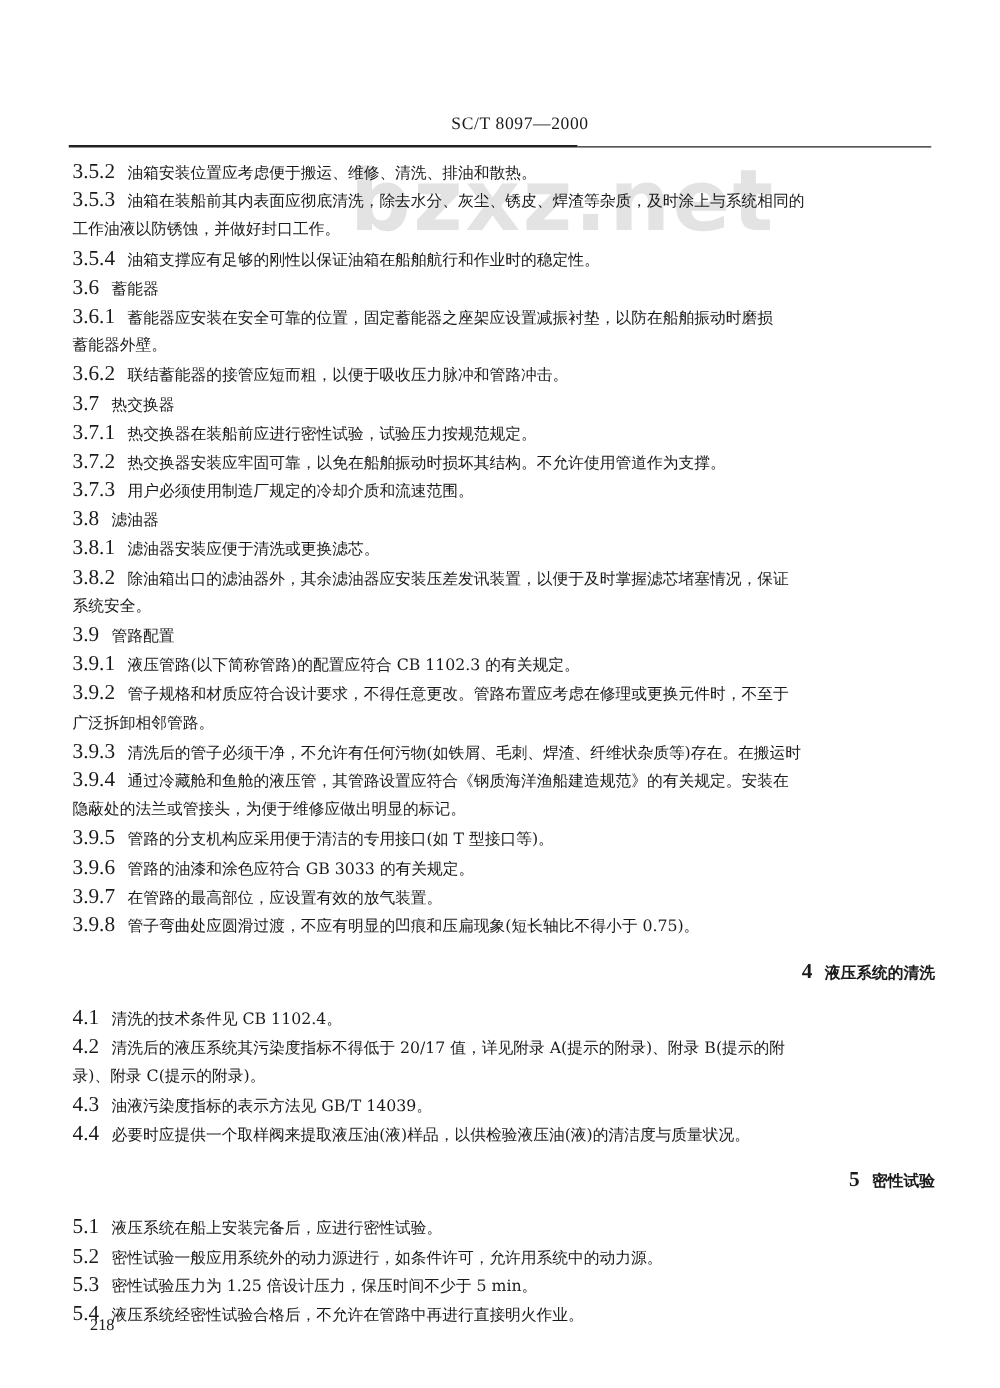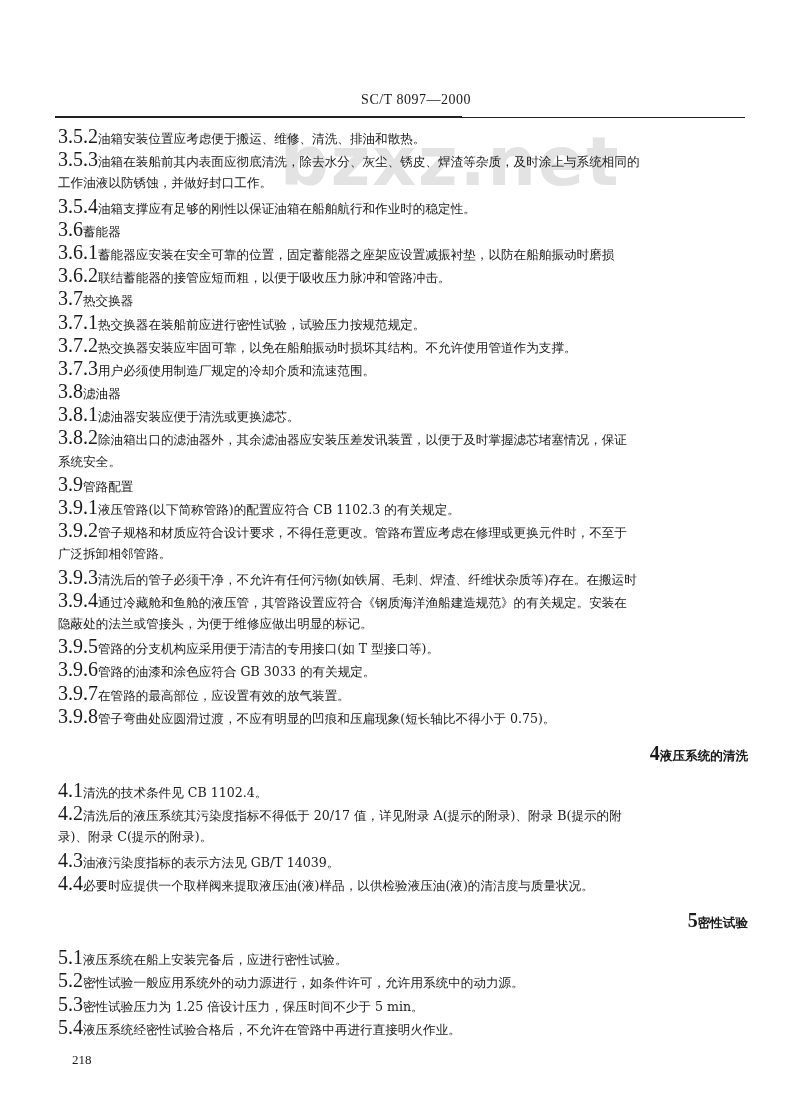--- a/index.html
+++ b/index.html
@@ -6,41 +6,42 @@
     body { width: 800px; height: 1110px; position: relative; overflow: hidden;
       font-family: "DejaVu Serif", "Liberation Serif", serif; color: #1a1a1a; }
     .header { position: absolute; top: 92px; left: 16px; width: 800px; text-align: center;
       font-size: 14px; letter-spacing: 0.5px; font-family: "Liberation Serif", serif; }
     .rule { position: absolute; top: 117px; left: 55px; width: 407px; height: 1px; background: #222; }
     .rule2 { position: absolute; top: 116px; left: 55px; width: 407px; height: 1.5px; background: #222; }
     .watermark { position: absolute; top: 128px; left: 280px; font-family: "DejaVu Sans", sans-serif;
       font-weight: bold; font-size: 68px; color: #e3e3e3; letter-spacing: 2px; line-height: 1; z-index: 0; }
     .content { position: absolute; top: 125px; left: 58px; width: 690px; z-index: 1; font-size: 12.6px; }
     .line { height: 23.2px; line-height: 23.2px; white-space: nowrap; }
-    .num { display: inline-block; font-family: "Liberation Serif", serif; font-size: 20px; }
+    .num { display: inline-block; font-family: "Liberation Serif", serif; font-size: 17px; margin-right: 10px; }
     .sec-gap { height: 14px; }
     .sec { font-weight: bold; text-align: right; }
     .footer { position: absolute; top: 1052px; left: 72px; font-family: "Liberation Serif", serif; font-size: 13px; }
   </style>
 </head>
 <body>
 
 <div class="header">SC/T 8097—2000</div>
 <div class="rule2" style="left:55px;width:407px;"></div>
 <div class="rule" style="left:462px;width:283px;"></div>
 <div class="watermark">bzxz.net</div>
 
 <div class="content">
   <div id="main-lines">
       <div class="line"><span class="num">3.5.2</span><span>油箱安装位置应考虑便于搬运、维修、清洗、排油和散热。</span></div>
       <div class="line"><span class="num">3.5.3</span><span>油箱在装船前其内表面应彻底清洗，除去水分、灰尘、锈皮、焊渣等杂质，及时涂上与系统相同的</span></div>
       <div class="line"><span>工作油液以防锈蚀，并做好封口工作。</span></div>
       <div class="line"><span class="num">3.5.4</span><span>油箱支撑应有足够的刚性以保证油箱在船舶航行和作业时的稳定性。</span></div>
       <div class="line"><span class="num">3.6</span><span>蓄能器</span></div>
       <div class="line"><span class="num">3.6.1</span><span>蓄能器应安装在安全可靠的位置，固定蓄能器之座架应设置减振衬垫，以防在船舶振动时磨损</span></div>
+      <div class="line"><span>蓄能器外壁。</span></div>
       <div class="line"><span class="num">3.6.2</span><span>联结蓄能器的接管应短而粗，以便于吸收压力脉冲和管路冲击。</span></div>
       <div class="line"><span class="num">3.7</span><span>热交换器</span></div>
       <div class="line"><span class="num">3.7.1</span><span>热交换器在装船前应进行密性试验，试验压力按规范规定。</span></div>
       <div class="line"><span class="num">3.7.2</span><span>热交换器安装应牢固可靠，以免在船舶振动时损坏其结构。不允许使用管道作为支撑。</span></div>
       <div class="line"><span class="num">3.7.3</span><span>用户必须使用制造厂规定的冷却介质和流速范围。</span></div>
       <div class="line"><span class="num">3.8</span><span>滤油器</span></div>
       <div class="line"><span class="num">3.8.1</span><span>滤油器安装应便于清洗或更换滤芯。</span></div>
       <div class="line"><span class="num">3.8.2</span><span>除油箱出口的滤油器外，其余滤油器应安装压差发讯装置，以便于及时掌握滤芯堵塞情况，保证</span></div>
       <div class="line"><span>系统安全。</span></div>
       <div class="line"><span class="num">3.9</span><span>管路配置</span></div>

